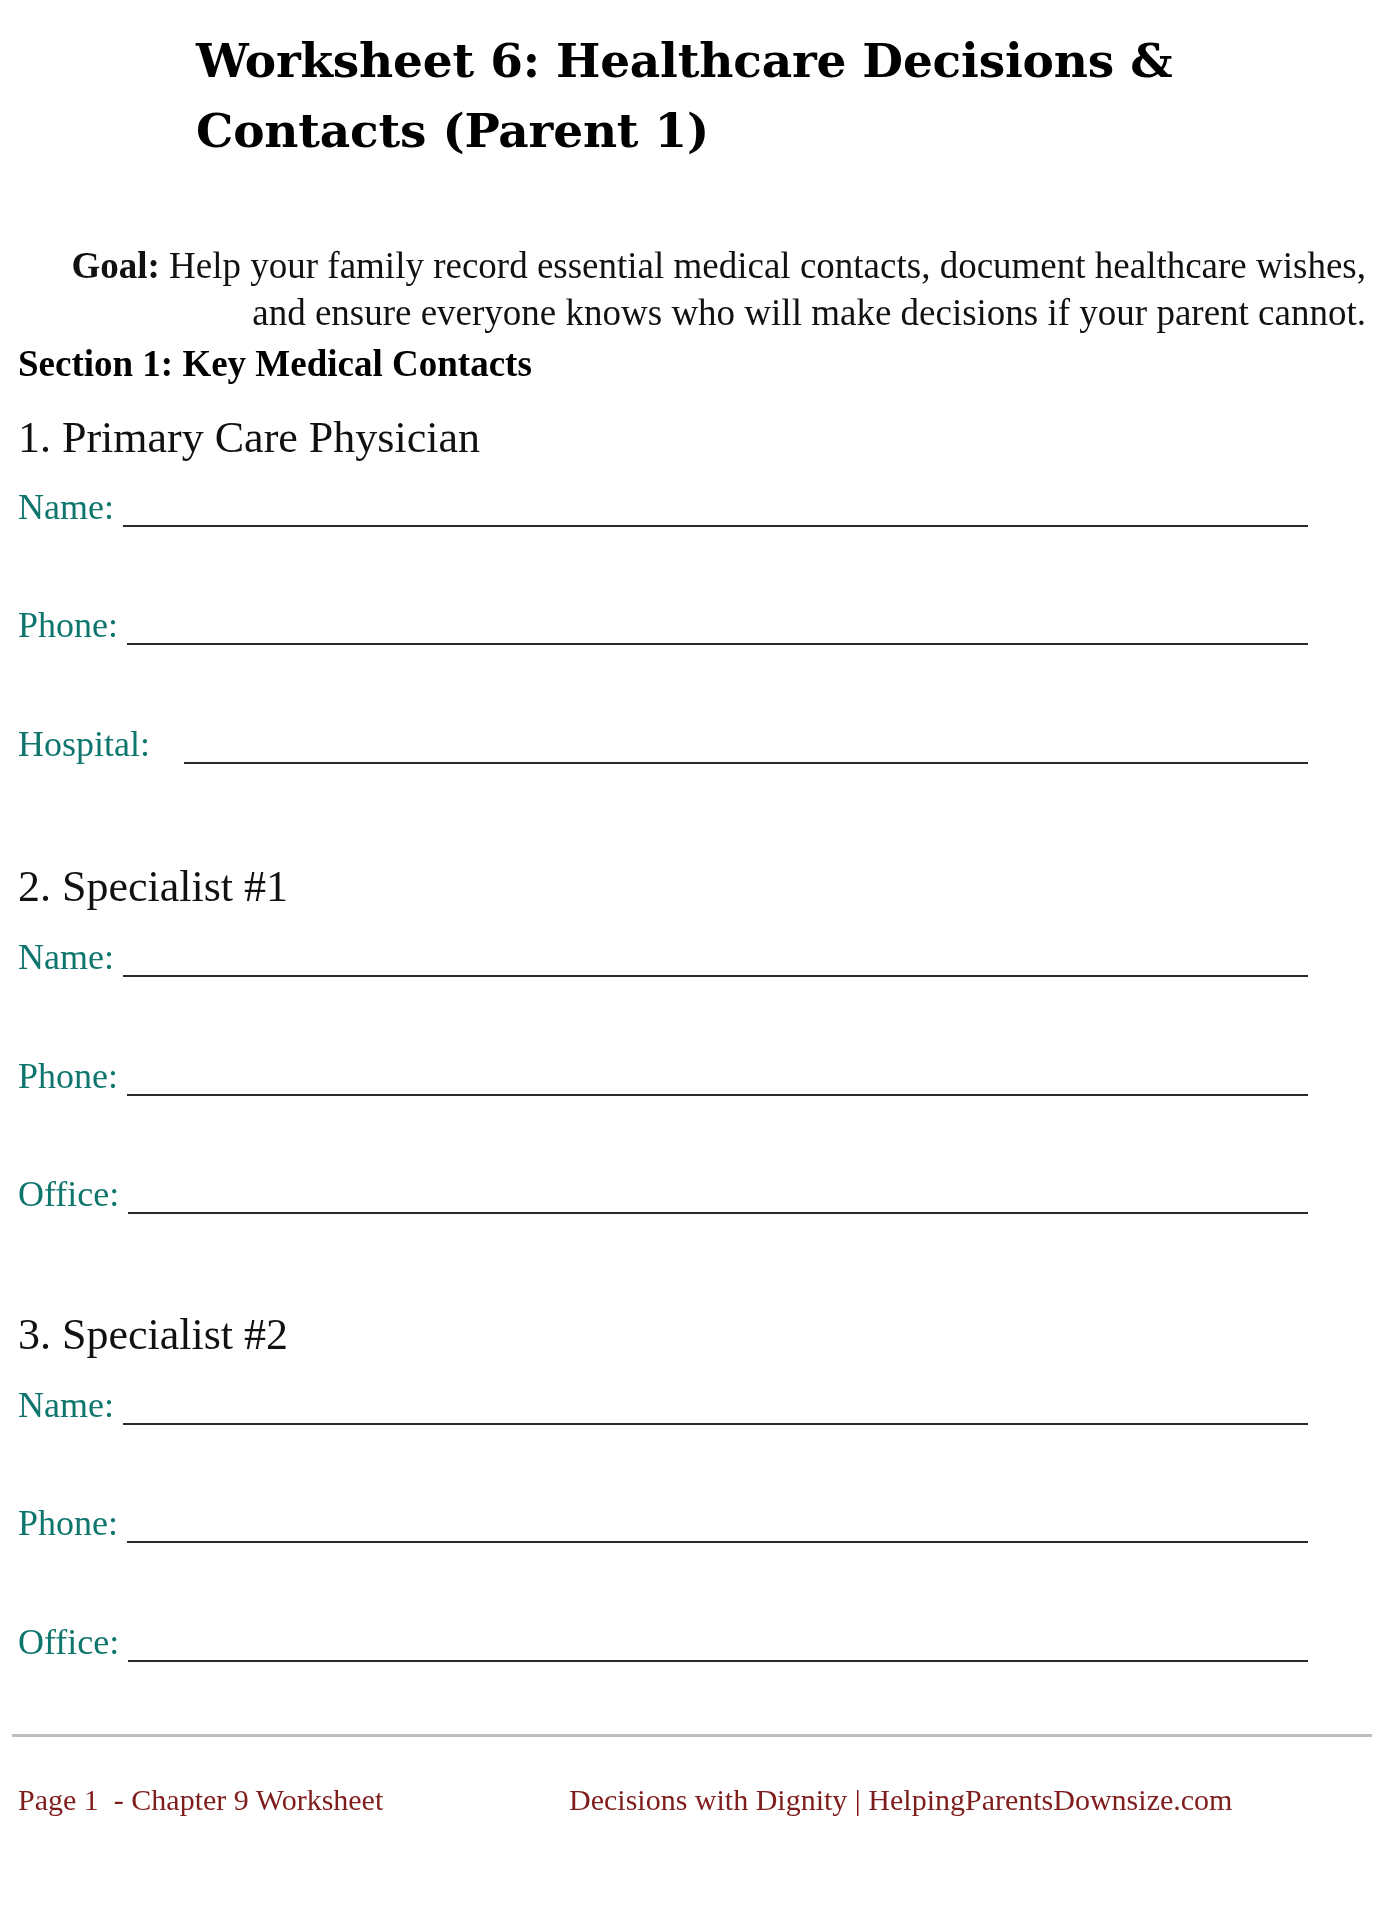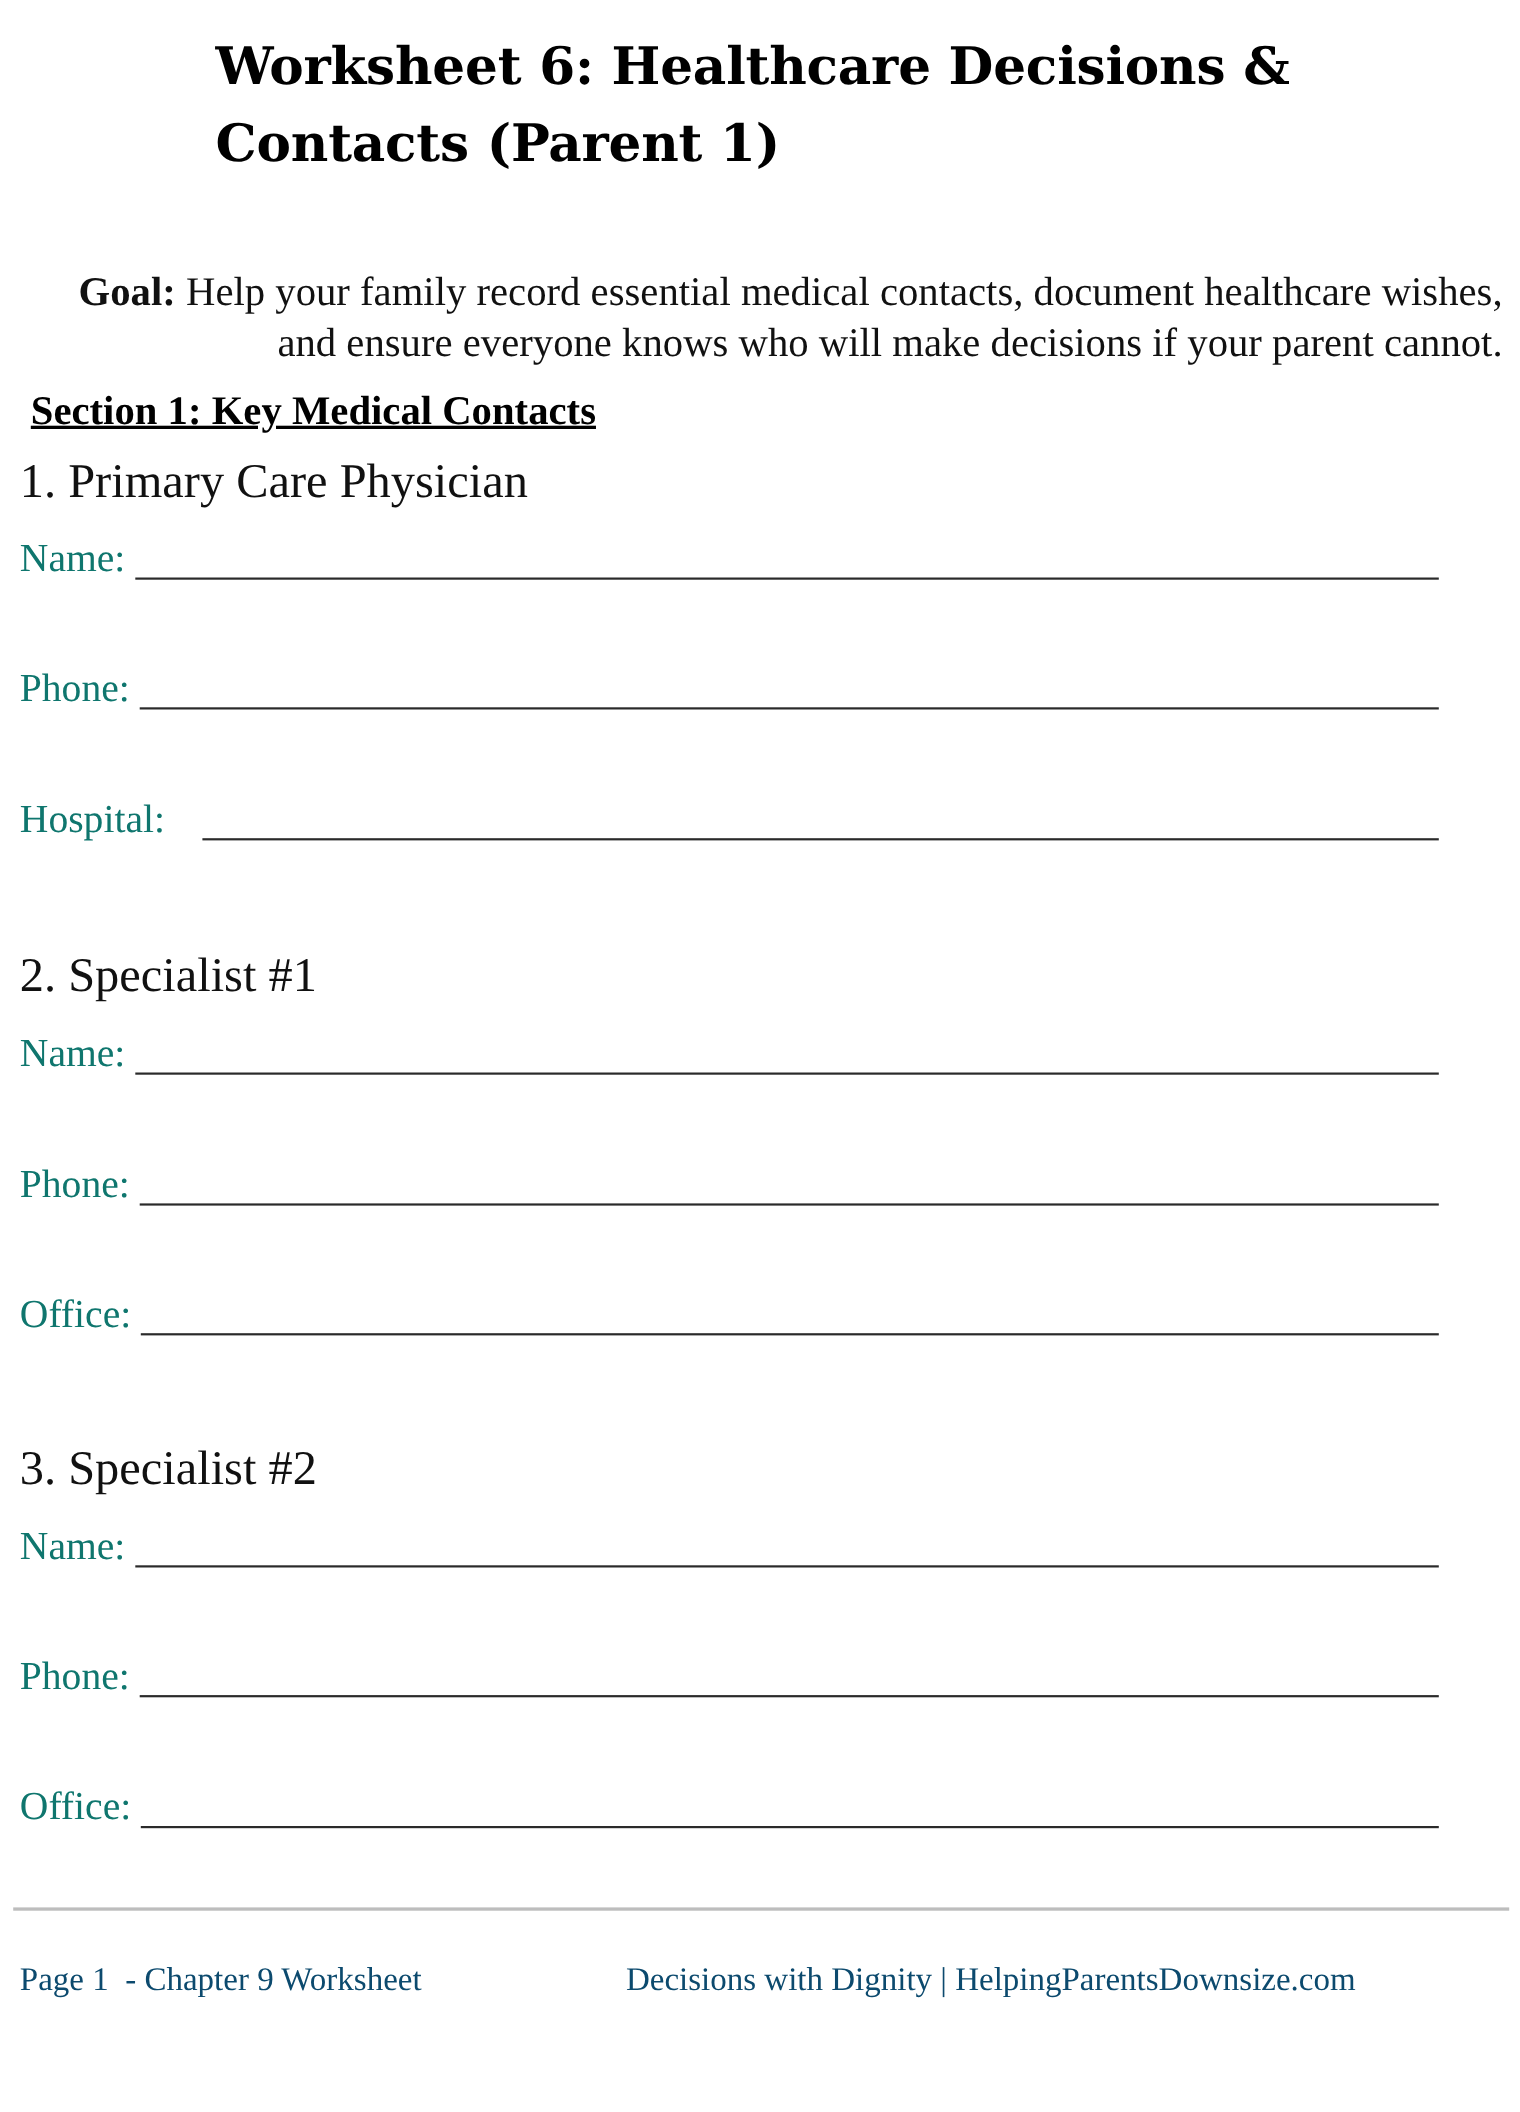--- a/index.html
+++ b/index.html
@@ -40,27 +40,26 @@
     color: #111;
     text-align: right;
   }
   .goal .goal-label {
     font-weight: bold;
   }
   .section-heading {
     position: absolute;
     left: 18px;
     top: 342px;
-    margin: 10px;
+    margin: 0;
     font-family: "Liberation Serif", serif;
     font-weight: bold;
     font-size: 37px;
     line-height: 44px;
     color: #000;
-    text-decoration: underline;
   }
   .group-heading {
     position: absolute;
     left: 18px;
     margin: 0;
     font-family: "Liberation Serif", serif;
     font-size: 44px;
     line-height: 44px;
     font-weight: normal;
     color: #111;
@@ -100,21 +99,21 @@
     width: 1360px;
     height: 3px;
     background: #bdbdbd;
   }
   .footer-left, .footer-right {
     position: absolute;
     top: 1782px;
     font-family: "Liberation Serif", serif;
     font-size: 30px;
     line-height: 36px;
-    color: #0c4a6e;
+    color: #7f1d1d;
     white-space: pre;
   }
   .footer-left { left: 18px; }
   .footer-right { left: 569px; }
 </style>
 </head>
 <body>
 
 <h1 class="title">Worksheet 6: Healthcare Decisions &amp; Contacts (Parent 1)</h1>
 

